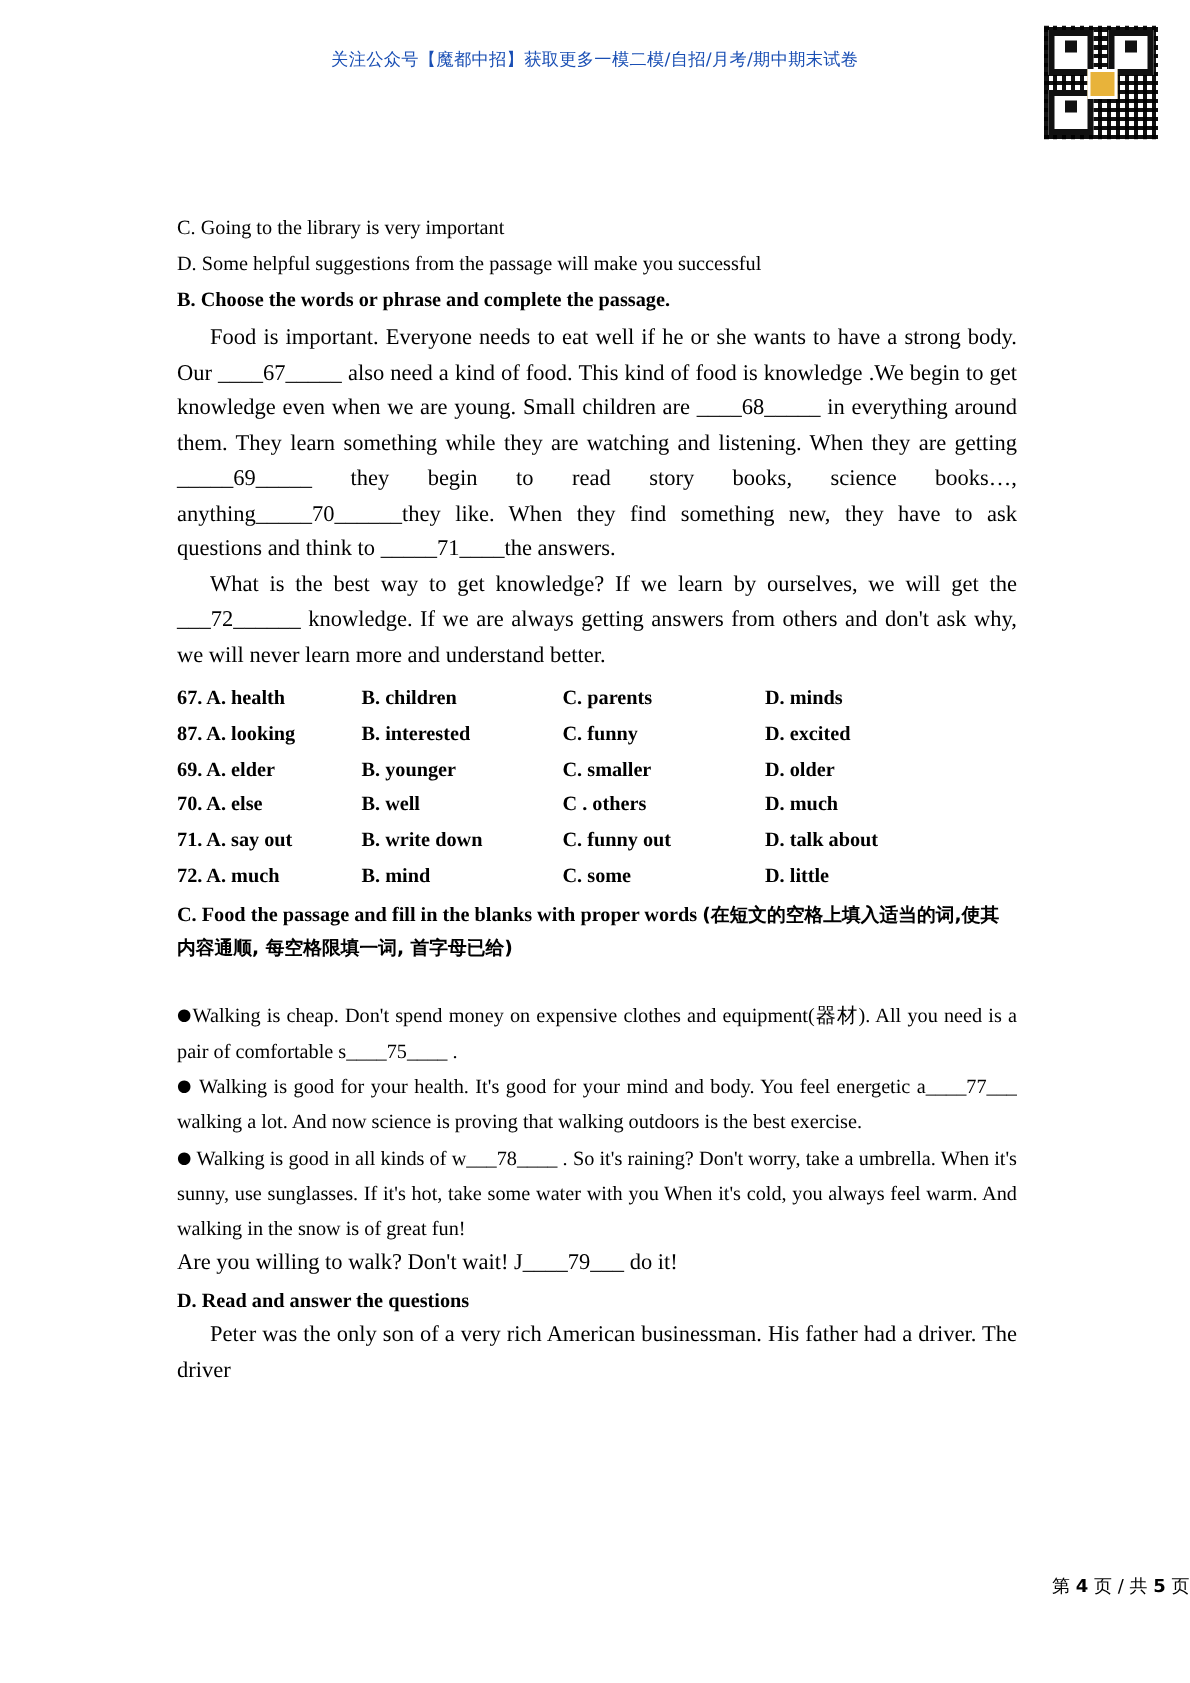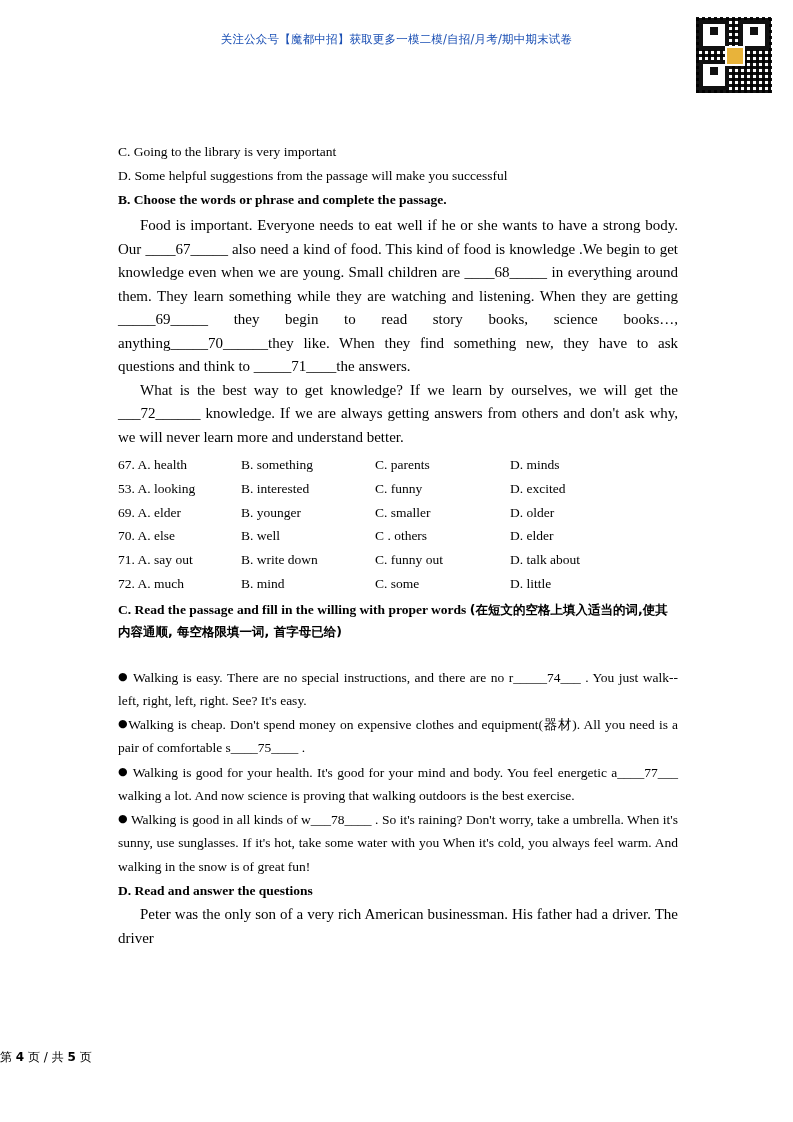--- a/index.html
+++ b/index.html
@@ -108,20 +108,21 @@
   .choices {
     margin-top: 4px;
   }
   .choice-row {
     font-size: 13.5px;
     line-height: 23.8px;
     display: flex;
   }
   .choice-row .c {
     display: inline-block;
+    font-weight: bold;
   }
   .choice-row .c0 { width: 123px; }
   .choice-row .c1 { width: 134px; }
   .choice-row .c2 { width: 135px; }
   .choice-row .c3 { width: 130px; }
 
   .sec-head-c {
     font-size: 13.5px;
     font-weight: bold;
     line-height: 22px;
@@ -140,21 +141,21 @@
   .bullet {
     font-family: "DejaVu Sans", sans-serif;
     font-size: 11px;
     vertical-align: 1.5px;
   }
   .footer {
     position: absolute;
     bottom: 56px;
     left: 0;
     width: 793px;
-    text-align: left;
+    text-align: right;
     font-family: "DejaVu Sans", sans-serif;
     font-size: 12px;
   }
   .footer b { font-weight: bold; }
 </style>
 </head>
 <body>
 
 <div class="page">
 
@@ -181,68 +182,68 @@
     <div class="sec-head">B. Choose the words or phrase and complete the passage.</div>
 
     <div class="cloze-block">
       <p class="para indent">Food is important. Everyone needs to eat well if he or she wants to have a strong body. Our ____67_____ also need a kind of food. This kind of food is knowledge .We begin to get knowledge even when we are young. Small children are ____68_____ in everything around them. They learn something while they are watching and listening. When they are getting _____69_____ they begin to read story books, science books…, anything_____70______they like. When they find something new, they have to ask questions and think to _____71____the answers.</p>
       <p class="para indent">What is the best way to get knowledge? If we learn by ourselves, we will get the ___72______ knowledge. If we are always getting answers from others and don't ask why, we will never learn more and understand better.</p>
     </div>
 
     <div class="choices">
       <div class="choice-row">
         <span class="c c0"><span>67.</span> <span>A. health</span></span>
-        <span class="c c1">B. something</span>
+        <span class="c c1">B. children</span>
         <span class="c c2">C. parents</span>
         <span class="c c3">D. minds</span>
       </div>
       <div class="choice-row">
-        <span class="c c0"><span>53.</span> <span>A. looking</span></span>
+        <span class="c c0"><span>87.</span> <span>A. looking</span></span>
         <span class="c c1">B. interested</span>
         <span class="c c2">C. funny</span>
         <span class="c c3">D. excited</span>
       </div>
       <div class="choice-row">
         <span class="c c0"><span>69.</span> <span>A. elder</span></span>
         <span class="c c1">B. younger</span>
         <span class="c c2">C. smaller</span>
         <span class="c c3">D. older</span>
       </div>
       <div class="choice-row">
         <span class="c c0"><span>70.</span> <span>A. else</span></span>
         <span class="c c1">B. well</span>
         <span class="c c2">C . others</span>
-        <span class="c c3">D. elder</span>
+        <span class="c c3">D. much</span>
       </div>
       <div class="choice-row">
         <span class="c c0"><span>71.</span> <span>A. say out</span></span>
         <span class="c c1">B. write down</span>
         <span class="c c2">C. funny out</span>
         <span class="c c3">D. talk about</span>
       </div>
       <div class="choice-row">
         <span class="c c0"><span>72.</span> <span>A. much</span></span>
         <span class="c c1">B. mind</span>
         <span class="c c2">C. some</span>
         <span class="c c3">D. little</span>
       </div>
     </div>
 
     <div class="sec-head-c">
-      <span>C. Read the passage and fill in the willing with proper words </span><span class="cn">(在短文的空格上填入适当的词,使其内容通顺, 每空格限填一词, 首字母已给)</span>
+      <span>C. Food the passage and fill in the blanks with proper words </span><span class="cn">(在短文的空格上填入适当的词,使其内容通顺, 每空格限填一词, 首字母已给)</span>
     </div>
 
     <div class="gap"></div>
 
 
-    <p class="bullet-para"><span class="bullet">●</span> <span>Walking is easy. There are no special instructions, and there are no r_____74___ . You just walk--left, right, left, right. See? It's easy.</span></p>
     <p class="bullet-para"><span class="bullet">●</span><span>Walking is cheap. Don't spend money on expensive clothes and equipment(器材). All you need is a pair of comfortable s____75____ .</span></p>
     <p class="bullet-para"><span class="bullet">●</span> <span>Walking is good for your health. It's good for your mind and body. You feel energetic a____77___   walking a lot. And now science is proving that walking outdoors is the best exercise.</span></p>
     <p class="bullet-para"><span class="bullet">●</span> <span>Walking is good in all kinds of w___78____   . So it's raining? Don't worry, take a umbrella. When it's sunny, use sunglasses. If it's hot, take some water with you When it's cold, you always feel warm. And walking in the snow is of great fun!</span></p>
 
+    <p class="para">Are you willing to walk? Don't wait! J____79___ do it!</p>
 
     <div class="sec-head">D. Read and answer the questions</div>
     <p class="para indent">Peter was the only son of a very rich American businessman. His father had a driver. The driver</p>
 
   </div>
 
   <div class="footer">
     <span>第</span>
     <b>4</b>
     <span>页 / 共</span>

